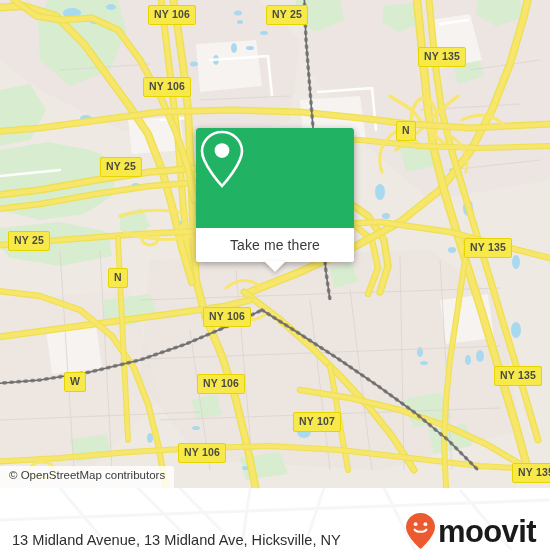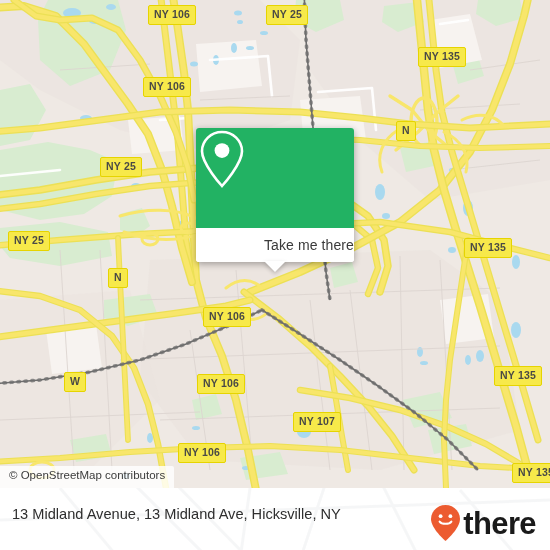--- a/index.html
+++ b/index.html
@@ -45,21 +45,21 @@
   #callout-head{
     background:#22b263;
     height:100px;
     border-radius:3px 3px 0 0;
     display:flex;align-items:center;justify-content:center;
   }
   #callout-body{
     background:#ffffff;
     border-radius:0 0 3px 3px;
     height:34px;
-    display:flex;align-items:center;justify-content:flex-end;
+    display:flex;align-items:center;justify-content:center;
   }
   #callout-label{
     color:#3a3a3a;
     font-size:14px;
     letter-spacing:0.1px;
     white-space:nowrap;
   }
   #callout-tip{
     position:absolute;
     left:50%;margin-left:-11px;bottom:-10px;
@@ -85,22 +85,22 @@
   #footer{
     position:absolute;left:0;top:488px;width:550px;height:62px;
     background:#ffffff;overflow:hidden;
   }
   #footer-watermark{
     position:absolute;left:0;top:-488px;width:550px;height:550px;
     opacity:0.085;pointer-events:none;
   }
   #footer-inner{
     position:relative;
-    display:flex;align-items:flex-start;
-    height:62px;padding:16px 10px 0 12px;box-sizing:border-box;
+    display:flex;align-items:flex-end;
+    height:62px;padding:6px 10px 0 12px;box-sizing:border-box;
   }
   #address{
     flex:1;
     color:#2e2e2e;
     font-size:14.6px;
     line-height:20px;
     max-width:400px;
   }
   #brand{
     display:flex;align-items:center;gap:1px;margin-left:auto;padding-right:4px;
@@ -421,18 +421,18 @@
       <div id="address">
         <span style="display: block;">13 Midland Avenue, 13 Midland Ave, Hicksville, NY</span>
       </div>
       <div id="brand">
         <svg width="31" height="38" viewBox="0 0 31 38">
           <path d="M15.5 1 C7.5 1 1 7.3 1 15 C1 24.6 15.5 37 15.5 37 C15.5 37 30 24.6 30 15 C30 7.3 23.5 1 15.5 1 Z" fill="#ec5b30"></path>
           <circle cx="10.6" cy="12.2" r="1.9" fill="#ffffff"></circle>
           <circle cx="20.4" cy="12.2" r="1.9" fill="#ffffff"></circle>
           <path d="M9.6 17.6 C11.8 20.6 19.2 20.6 21.4 17.6" fill="none" stroke="#ffffff" stroke-width="2" stroke-linecap="round"></path>
         </svg>
-        <span id="brand-word">there</span>
+        <span id="brand-word">moovit</span>
       </div>
     </div>
   </div>
 
 </div>
 
 </body></html>

